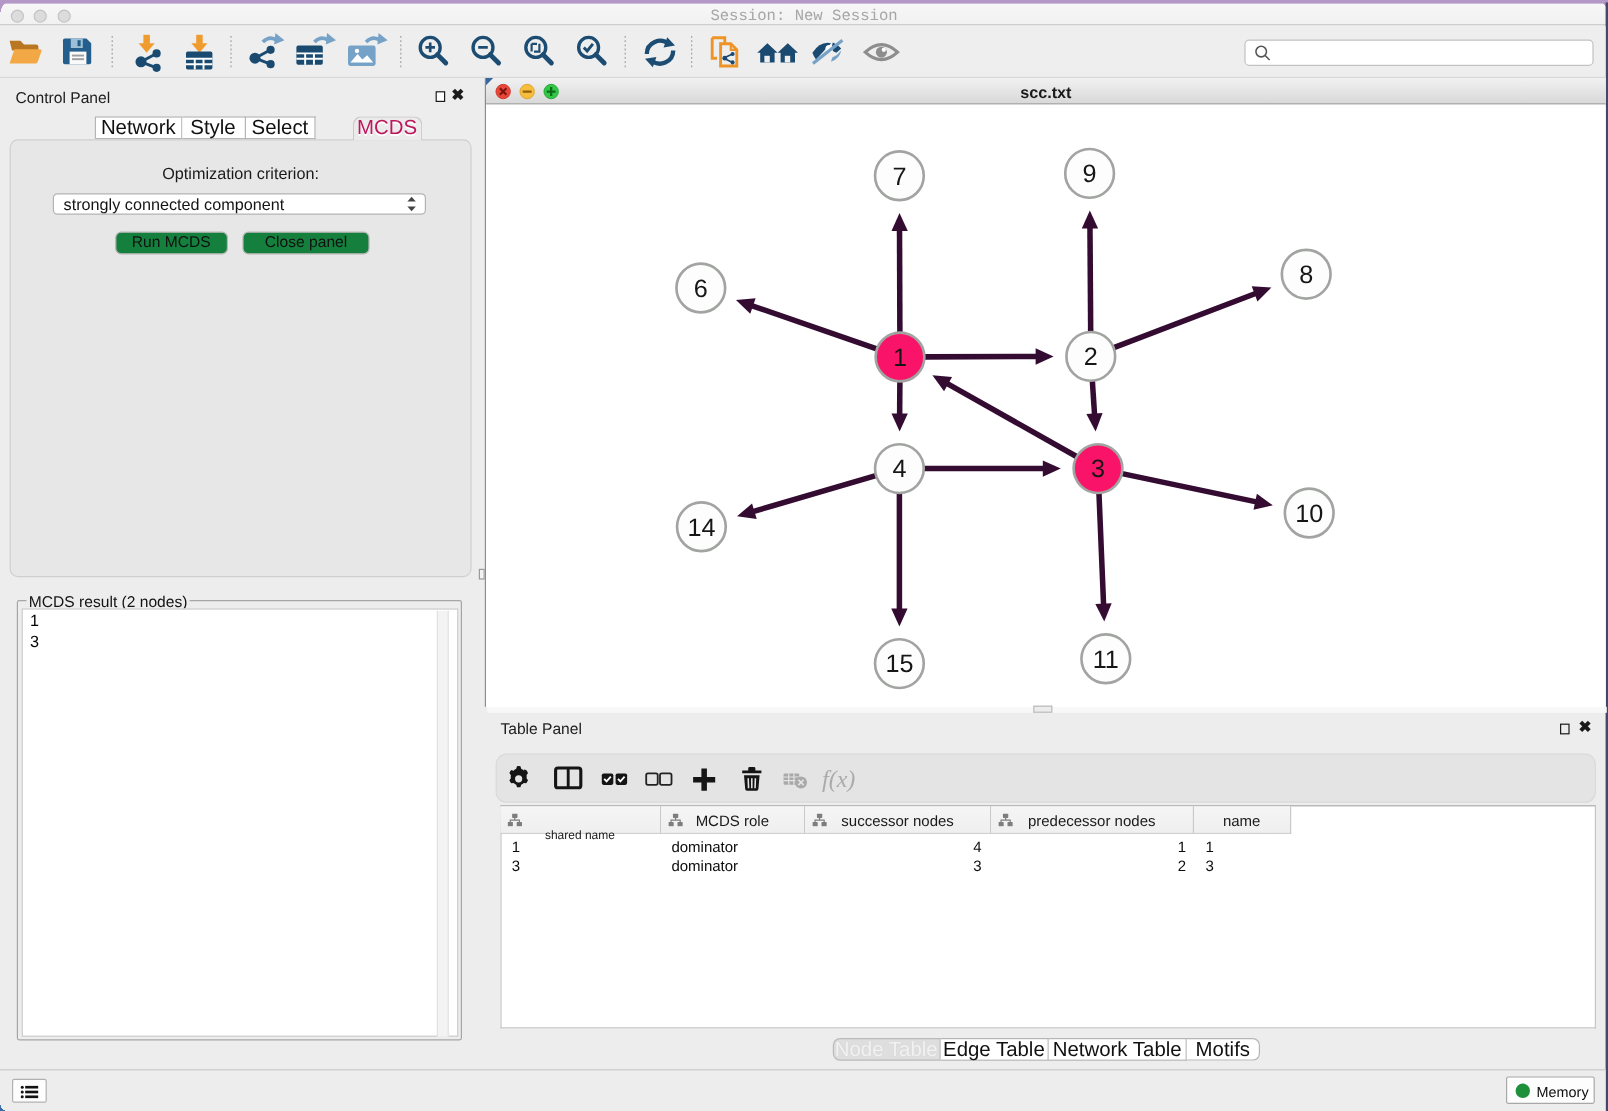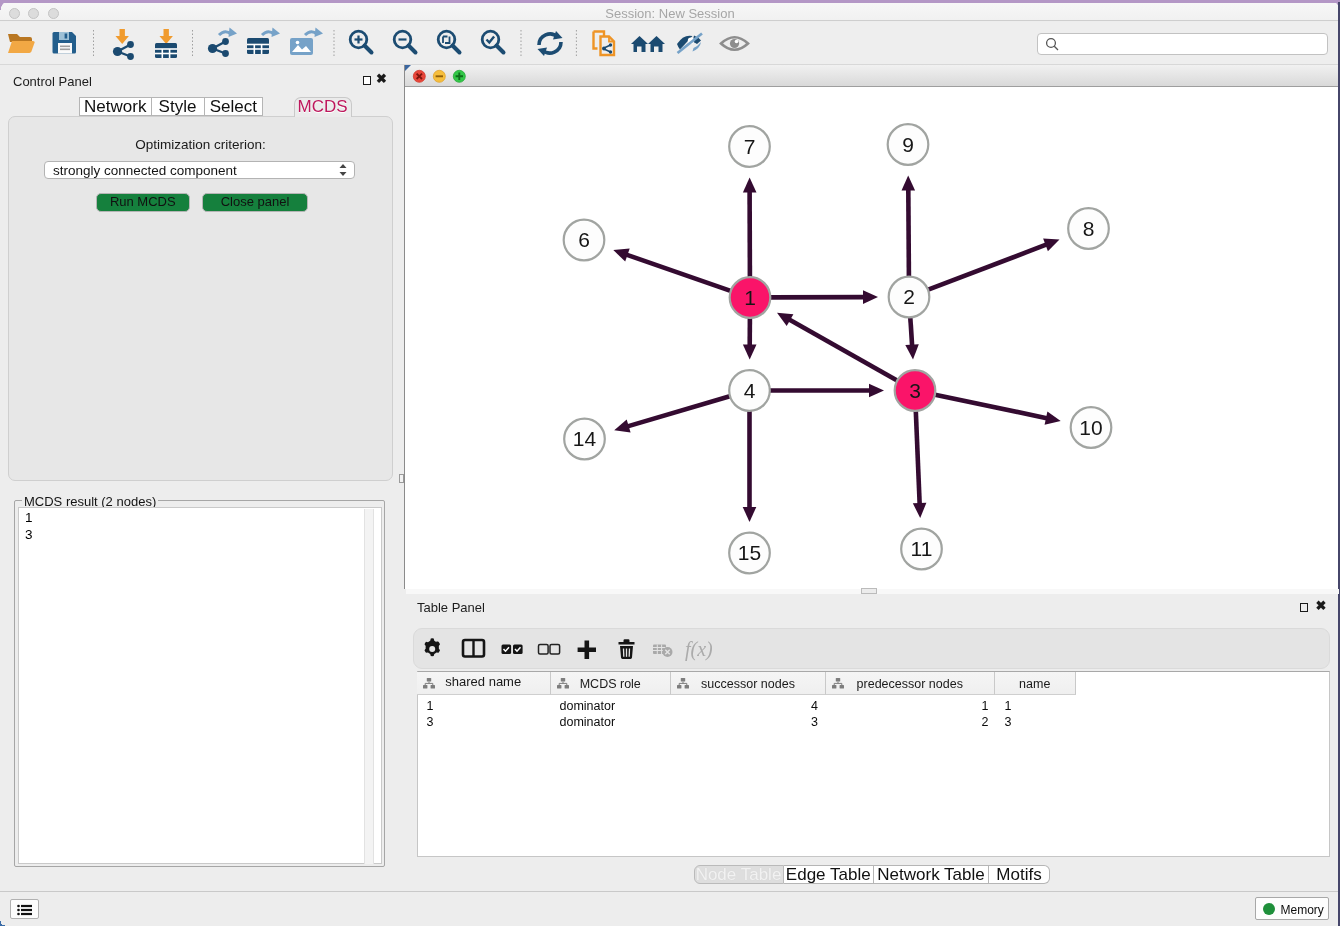--- a/index.html
+++ b/index.html
@@ -7,21 +7,21 @@
 .abs{position:absolute;}
 .btn{position:absolute;background:#15803d;border:1px solid #b5b5b5;border-radius:5px;text-align:center;font-size:13px;color:#111;}
 .tab{position:absolute;background:#fff;border:1px solid #b5b5b5;text-align:center;font-size:17px;color:#111;line-height:18px;height:19px;}
 </style></head>
 <body>
 
 <div class="abs" style="left:0;top:0;width:1340px;height:21px;background:linear-gradient(#f8f8f8,#f1f1f1);border-bottom:1px solid #cecece;"></div>
 <div class="abs" style="left:8.5px;top:7.5px;width:11px;height:11px;border-radius:50%;background:#dcdcdc;border:1px solid #c4c4c4;"></div>
 <div class="abs" style="left:28px;top:7.5px;width:11px;height:11px;border-radius:50%;background:#dcdcdc;border:1px solid #c4c4c4;"></div>
 <div class="abs" style="left:47.5px;top:7.5px;width:11px;height:11px;border-radius:50%;background:#dcdcdc;border:1px solid #c4c4c4;"></div>
-<div class="abs" style="left:0;top:6px;width:1340px;height:16px;text-align:center;font-size:13px;color:#a6a6a6;">Session: New Session</div>
+<div class="abs" style="left:0;top:6px;width:1340px;height:16px;text-align:center;font-size:13px;color:#a6a6a6;font-family:Liberation Mono, monospace;">Session: New Session</div>
 
 <div class="abs" style="left:0;top:0;width:1340px;height:2.5px;background:#b497c6;"></div>
 <div class="abs" style="left:0;top:0;width:10px;height:10px;background:radial-gradient(circle at 10px 10px, rgba(0,0,0,0) 9px, #b497c6 9.5px);"></div>
 <div class="abs" style="right:0;top:0;width:10px;height:10px;background:radial-gradient(circle at 0 10px, rgba(0,0,0,0) 9px, #b497c6 9.5px);"></div>
 <div class="abs" style="left:1338.4px;top:2px;width:1.6px;height:924px;background:#46466a;"></div>
 
 <div class="abs" style="left:0;top:22px;width:1338px;height:43px;background:#eeeeee;border-bottom:1px solid #d8d8d8;"></div>
 
 <svg class="abs" style="left:0;top:22px;" width="780" height="43" viewBox="0 0 780 43">
 <g>
@@ -200,20 +200,21 @@
  <div class="abs" style="left:0;top:0;width:933px;height:21.5px;background:linear-gradient(#f1f1f1,#d9d9d9);border-bottom:1px solid #9e9e9e;"></div>
  <div class="abs" style="left:0;top:0;width:0;height:0;border-top:6px solid #3a66a0;border-right:6px solid transparent;"></div>
  <svg class="abs" style="left:7px;top:3.5px;" width="64" height="15" viewBox="0 0 64 15">
   <circle cx="7.3" cy="7.3" r="6" fill="#e8463a" stroke="#d03b2e" stroke-width="0.8"></circle>
   <path d="M4.6,4.6 l5.4,5.4 M10,4.6 l-5.4,5.4" stroke="#7e150d" stroke-width="1.8"></path>
   <circle cx="27.3" cy="7.3" r="6" fill="#f6be3c" stroke="#e0a32e" stroke-width="0.8"></circle>
   <line x1="23.6" y1="7.3" x2="31" y2="7.3" stroke="#90600a" stroke-width="1.9"></line>
   <circle cx="47.3" cy="7.3" r="6" fill="#33c748" stroke="#27a83a" stroke-width="0.8"></circle>
   <path d="M43.6,7.3 h7.4 M47.3,3.6 v7.4" stroke="#0d6e1a" stroke-width="1.9"></path>
  </svg>
+ <div class="abs" style="left:0;top:5px;width:933px;height:15px;text-align:center;font-size:13.5px;font-weight:bold;color:#1a1a1a;">scc.txt</div>
  <div id="graph" class="abs" style="left:0;top:22.5px;width:933px;height:501px;background:#fff;">
       <svg width="933" height="501" viewBox="0 0 933 501" style="position:absolute;left:0;top:0;">
 <g stroke="#340b31" stroke-width="4.6">
 <line x1="344.9" y1="189.0" x2="344.6" y2="102.5"></line>
 <line x1="325.6" y1="202.8" x2="220.6" y2="166.4"></line>
 <line x1="365.5" y1="209.4" x2="460.0" y2="209.1"></line>
 <line x1="344.9" y1="230.0" x2="344.7" y2="258.5"></line>
 <line x1="503.9" y1="188.5" x2="503.3" y2="100.5"></line>
 <line x1="523.2" y1="201.7" x2="642.4" y2="156.2"></line>
 <line x1="505.3" y1="229.5" x2="507.2" y2="258.6"></line>
@@ -316,21 +317,21 @@
 <div class="abs" style="left:416.5px;top:670.5px;width:913.5px;height:186.5px;background:#fff;border:1px solid #c6c6c6;border-top:1px solid #a8a8a8;"></div>
 <div class="abs" style="left:417.0px;top:671.5px;width:133.5px;height:23.5px;background:linear-gradient(#f5f5f5,#efefef);border-right:1px solid #c9c9c9;border-bottom:1px solid #cfcfcf;">
     <svg width="12" height="11" style="position:absolute;left:6px;top:6px;" viewBox="0 0 12 11">
       <g fill="#7d7d7d">
         <rect x="3.8" y="0" width="4.4" height="3.6" rx="0.5"></rect>
         <rect x="0" y="7" width="4.4" height="3.6" rx="0.5"></rect>
         <rect x="7.6" y="7" width="4.4" height="3.6" rx="0.5"></rect>
         <path d="M6,3.6 v1.8 M2.2,7 v-1.6 h7.6 V7" stroke="#7d7d7d" stroke-width="1" fill="none"></path>
       </g>
     </svg>
-    <div style="position:absolute;left:0;top:2px;width:100%;text-align:center;font-size:13px;color:#1a1a1a;">shared name</div>
+    <div style="position:absolute;left:0;top:19px;width:100%;text-align:center;font-size:10px;color:#1a1a1a;">shared name</div>
   </div>
 <div class="abs" style="left:550.5px;top:671.5px;width:120.5px;height:23.5px;background:linear-gradient(#f5f5f5,#efefef);border-right:1px solid #c9c9c9;border-bottom:1px solid #cfcfcf;">
     <svg width="12" height="11" style="position:absolute;left:6px;top:6px;" viewBox="0 0 12 11">
       <g fill="#7d7d7d">
         <rect x="3.8" y="0" width="4.4" height="3.6" rx="0.5"></rect>
         <rect x="0" y="7" width="4.4" height="3.6" rx="0.5"></rect>
         <rect x="7.6" y="7" width="4.4" height="3.6" rx="0.5"></rect>
         <path d="M6,3.6 v1.8 M2.2,7 v-1.6 h7.6 V7" stroke="#7d7d7d" stroke-width="1" fill="none"></path>
       </g>
     </svg>

